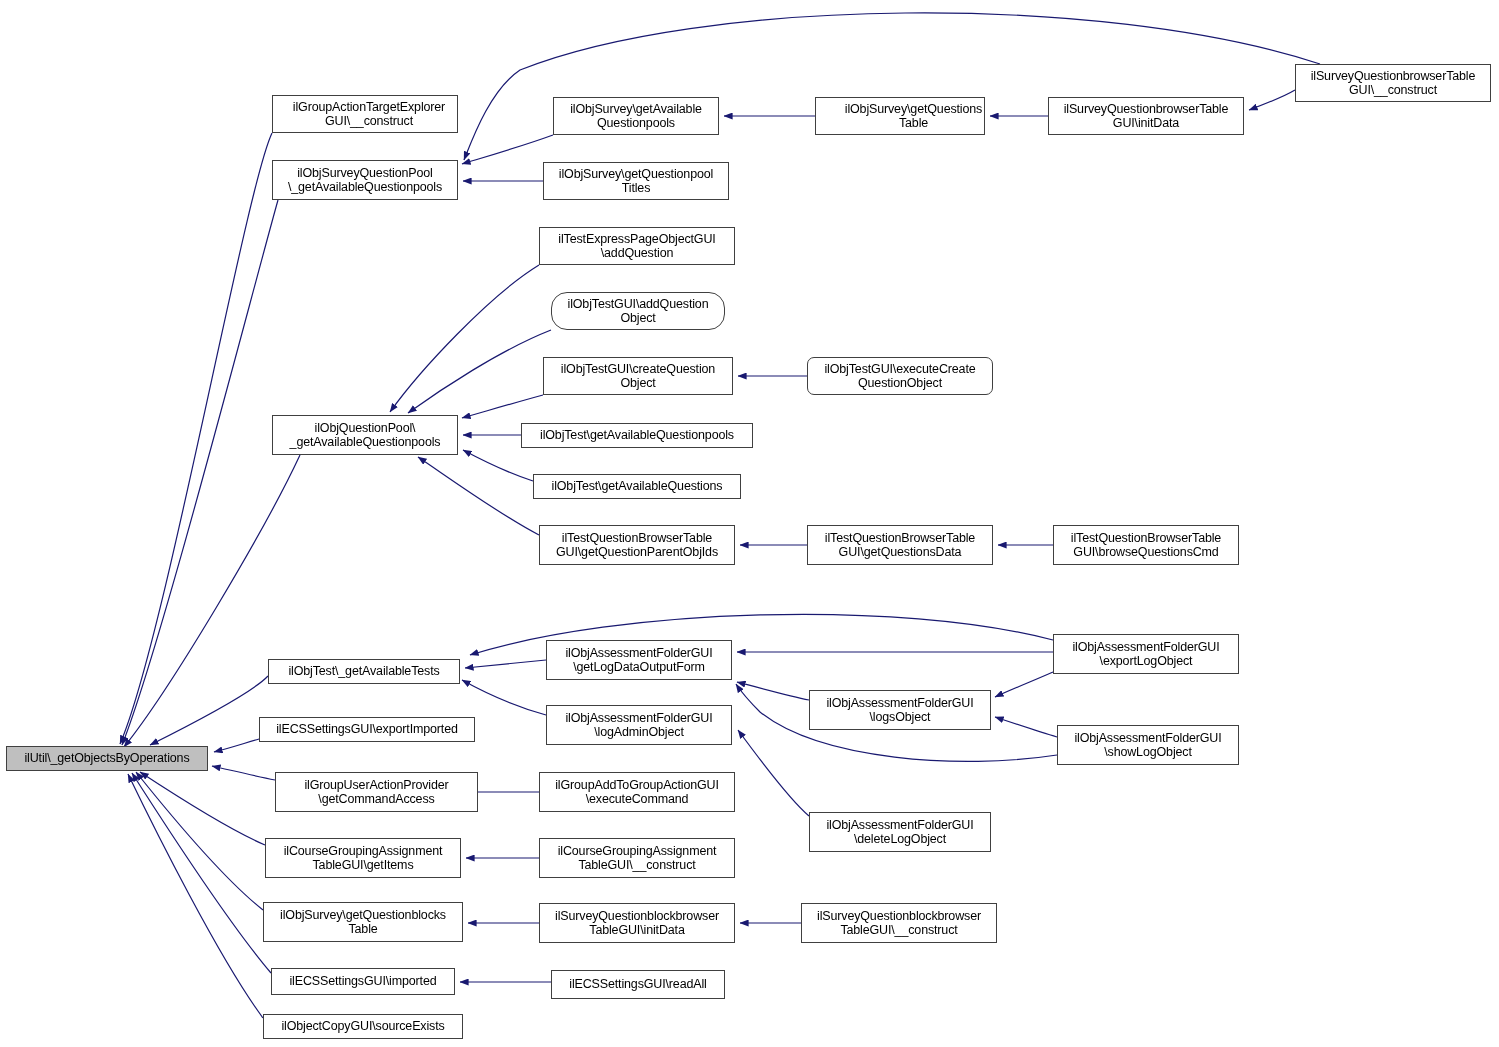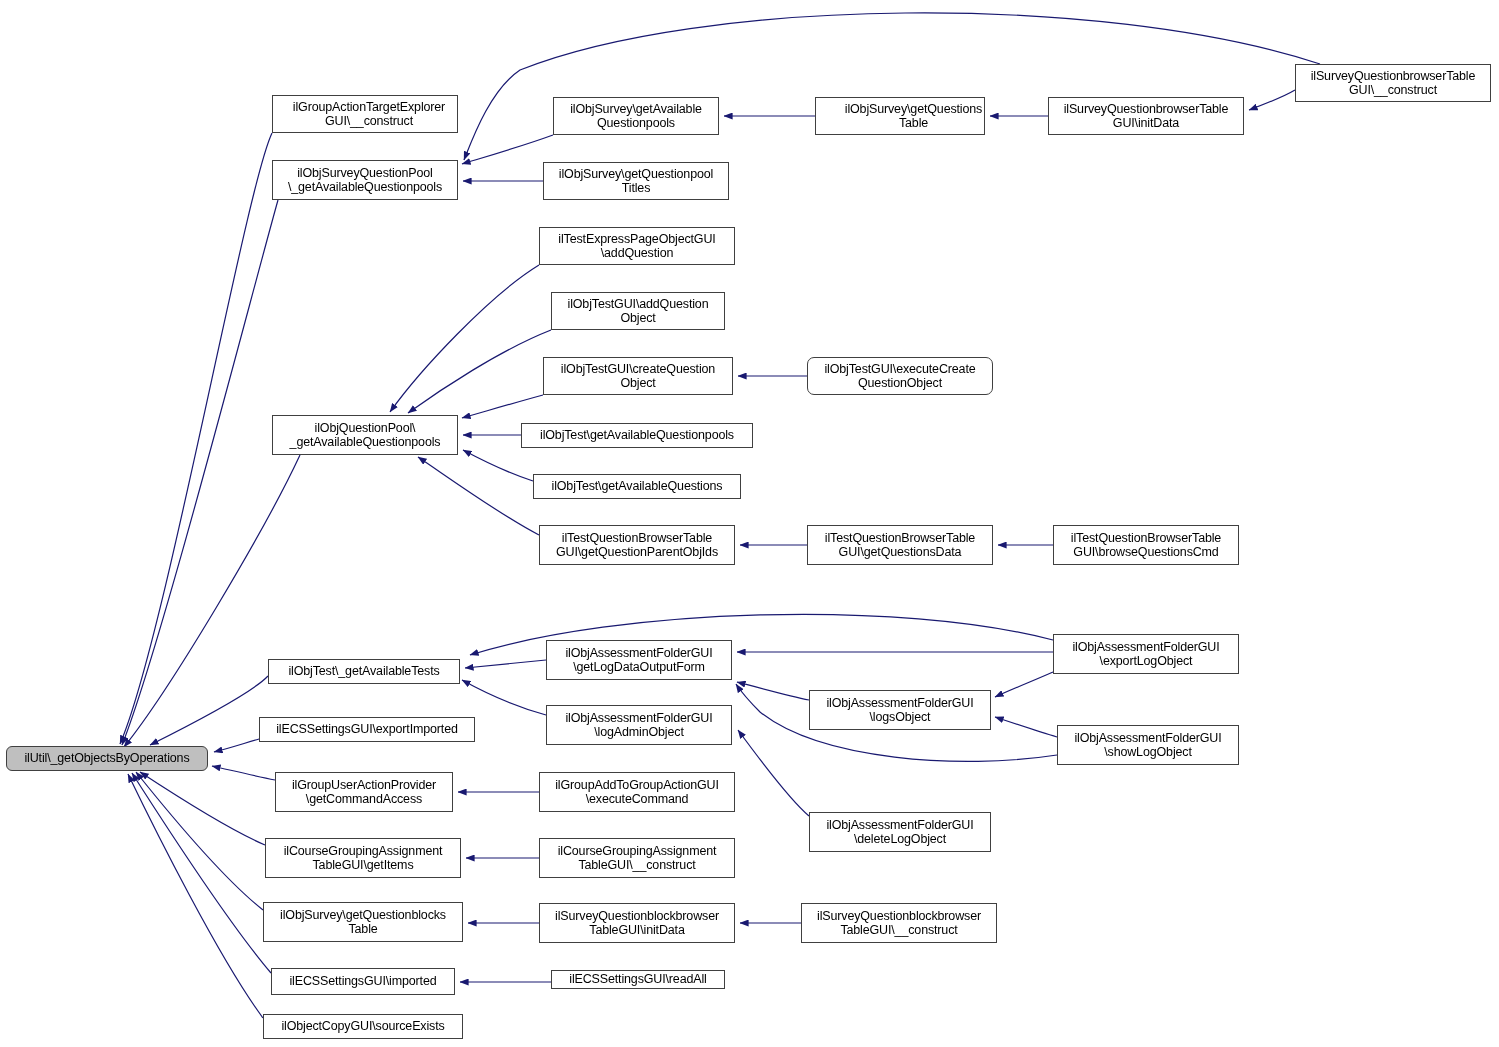--- a/index.html
+++ b/index.html
@@ -75,38 +75,38 @@
         <path d="M 539,858 L 466,858" fill="none" stroke="#191970" stroke-width="1.2" marker-end="url(#arrow)"></path>
         <path d="M 263,910 C 225,880 168,812 136,772" fill="none" stroke="#191970" stroke-width="1.2" marker-end="url(#arrow)"></path>
         <path d="M 539,923 L 468,923" fill="none" stroke="#191970" stroke-width="1.2" marker-end="url(#arrow)"></path>
         <path d="M 801,923 L 740,923" fill="none" stroke="#191970" stroke-width="1.2" marker-end="url(#arrow)"></path>
         <path d="M 271,973 C 230,925 162,820 132,773" fill="none" stroke="#191970" stroke-width="1.2" marker-end="url(#arrow)"></path>
         <path d="M 551,982 L 460,982" fill="none" stroke="#191970" stroke-width="1.2" marker-end="url(#arrow)"></path>
         <path d="M 263,1018 C 220,960 155,830 128,774" fill="none" stroke="#191970" stroke-width="1.2" marker-end="url(#arrow)"></path>
       </g>
   </svg>
   <div id="node-layer">
-      <div class="node root" style="left: 6px; top: 746px; width: 202px; height: 25px; border-radius: 6px;">ilUtil\_getObjectsByOperations</div>
+      <div class="node root" style="left: 6px; top: 746px; width: 202px; height: 25px;">ilUtil\_getObjectsByOperations</div>
       <div class="node" style="left: 272px; top: 95px; width: 186px; height: 38px; padding-left: 8px;">ilGroupActionTargetExplorer
 GUI\__construct</div>
       <div class="node" style="left: 272px; top: 160px; width: 186px; height: 40px;">ilObjSurveyQuestionPool
 \_getAvailableQuestionpools</div>
       <div class="node" style="left: 553px; top: 97px; width: 166px; height: 38px;">ilObjSurvey\getAvailable
 Questionpools</div>
       <div class="node" style="left: 543px; top: 162px; width: 186px; height: 38px;">ilObjSurvey\getQuestionpool
 Titles</div>
       <div class="node" style="left: 815px; top: 97px; width: 170px; height: 38px; padding-left: 27px;">ilObjSurvey\getQuestions
 Table</div>
       <div class="node" style="left: 1048px; top: 97px; width: 196px; height: 38px;">ilSurveyQuestionbrowserTable
 GUI\initData</div>
       <div class="node" style="left: 1295px; top: 64px; width: 196px; height: 38px;">ilSurveyQuestionbrowserTable
 GUI\__construct</div>
       <div class="node" style="left: 539px; top: 227px; width: 196px; height: 38px;">ilTestExpressPageObjectGUI
 \addQuestion</div>
-      <div class="node" style="left: 551px; top: 292px; width: 174px; height: 38px;">ilObjTestGUI\addQuestion
+      <div class="node" style="left: 551px; top: 292px; width: 174px; height: 38px; border-radius: 16px;">ilObjTestGUI\addQuestion
 Object</div>
       <div class="node" style="left: 543px; top: 357px; width: 190px; height: 38px;">ilObjTestGUI\createQuestion
 Object</div>
       <div class="node" style="left: 807px; top: 357px; width: 186px; height: 38px; border-radius: 7px;">ilObjTestGUI\executeCreate
 QuestionObject</div>
       <div class="node" style="left: 272px; top: 415px; width: 186px; height: 40px; text-align: center;">ilObjQuestionPool\
 _getAvailableQuestionpools</div>
       <div class="node" style="left: 521px; top: 423px; width: 232px; height: 25px;">ilObjTest\getAvailableQuestionpools</div>
       <div class="node" style="left: 533px; top: 474px; width: 208px; height: 25px; text-align: center;">ilObjTest\getAvailableQuestions</div>
       <div class="node" style="left: 539px; top: 525px; width: 196px; height: 40px;">ilTestQuestionBrowserTable
@@ -120,33 +120,33 @@
 \getLogDataOutputForm</div>
       <div class="node" style="left: 1053px; top: 634px; width: 186px; height: 40px;">ilObjAssessmentFolderGUI
 \exportLogObject</div>
       <div class="node" style="left: 809px; top: 690px; width: 182px; height: 40px;">ilObjAssessmentFolderGUI
 \logsObject</div>
       <div class="node" style="left: 1057px; top: 725px; width: 182px; height: 40px;">ilObjAssessmentFolderGUI
 \showLogObject</div>
       <div class="node" style="left: 546px; top: 705px; width: 186px; height: 40px;">ilObjAssessmentFolderGUI
 \logAdminObject</div>
       <div class="node" style="left: 259px; top: 717px; width: 216px; height: 25px;">ilECSSettingsGUI\exportImported</div>
-      <div class="node" style="left: 275px; top: 772px; width: 178px; height: 40px;">ilGroupUserActionProvider
+      <div class="node" style="left: 275px; top: 772px; width: 203px; height: 40px;">ilGroupUserActionProvider
 \getCommandAccess</div>
       <div class="node" style="left: 539px; top: 772px; width: 196px; height: 40px;">ilGroupAddToGroupActionGUI
 \executeCommand</div>
       <div class="node" style="left: 809px; top: 812px; width: 182px; height: 40px;">ilObjAssessmentFolderGUI
 \deleteLogObject</div>
       <div class="node" style="left: 265px; top: 838px; width: 196px; height: 40px;">ilCourseGroupingAssignment
 TableGUI\getItems</div>
       <div class="node" style="left: 539px; top: 838px; width: 196px; height: 40px;">ilCourseGroupingAssignment
 TableGUI\__construct</div>
       <div class="node" style="left: 263px; top: 902px; width: 200px; height: 40px;">ilObjSurvey\getQuestionblocks
 Table</div>
       <div class="node" style="left: 539px; top: 903px; width: 196px; height: 40px;">ilSurveyQuestionblockbrowser
 TableGUI\initData</div>
       <div class="node" style="left: 801px; top: 903px; width: 196px; height: 40px;">ilSurveyQuestionblockbrowser
 TableGUI\__construct</div>
       <div class="node" style="left: 271px; top: 968px; width: 184px; height: 27px;">ilECSSettingsGUI\imported</div>
-      <div class="node" style="left: 551px; top: 970px; width: 174px; height: 19px;">ilECSSettingsGUI\readAll</div>
+      <div class="node" style="left: 551px; top: 970px; width: 174px; height: 29px;">ilECSSettingsGUI\readAll</div>
       <div class="node" style="left: 263px; top: 1014px; width: 200px; height: 25px;">ilObjectCopyGUI\sourceExists</div>
     </div>
 </div>
 
 </body></html>

